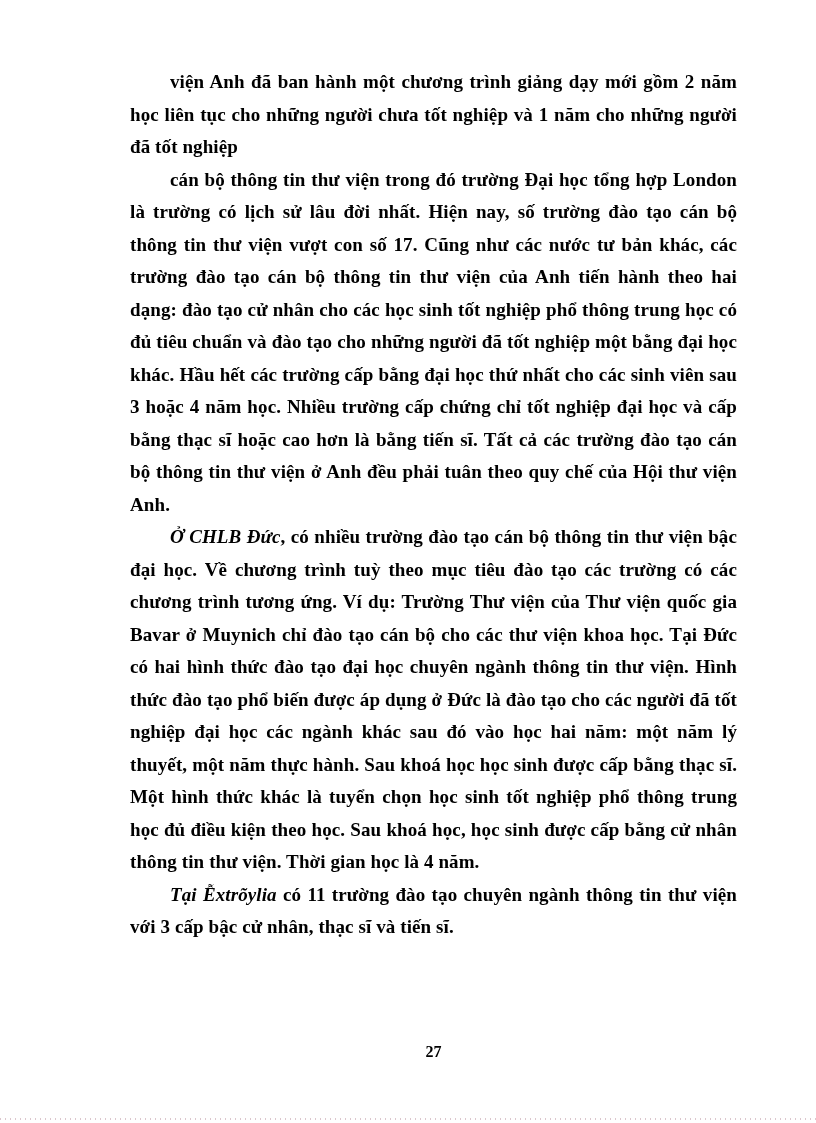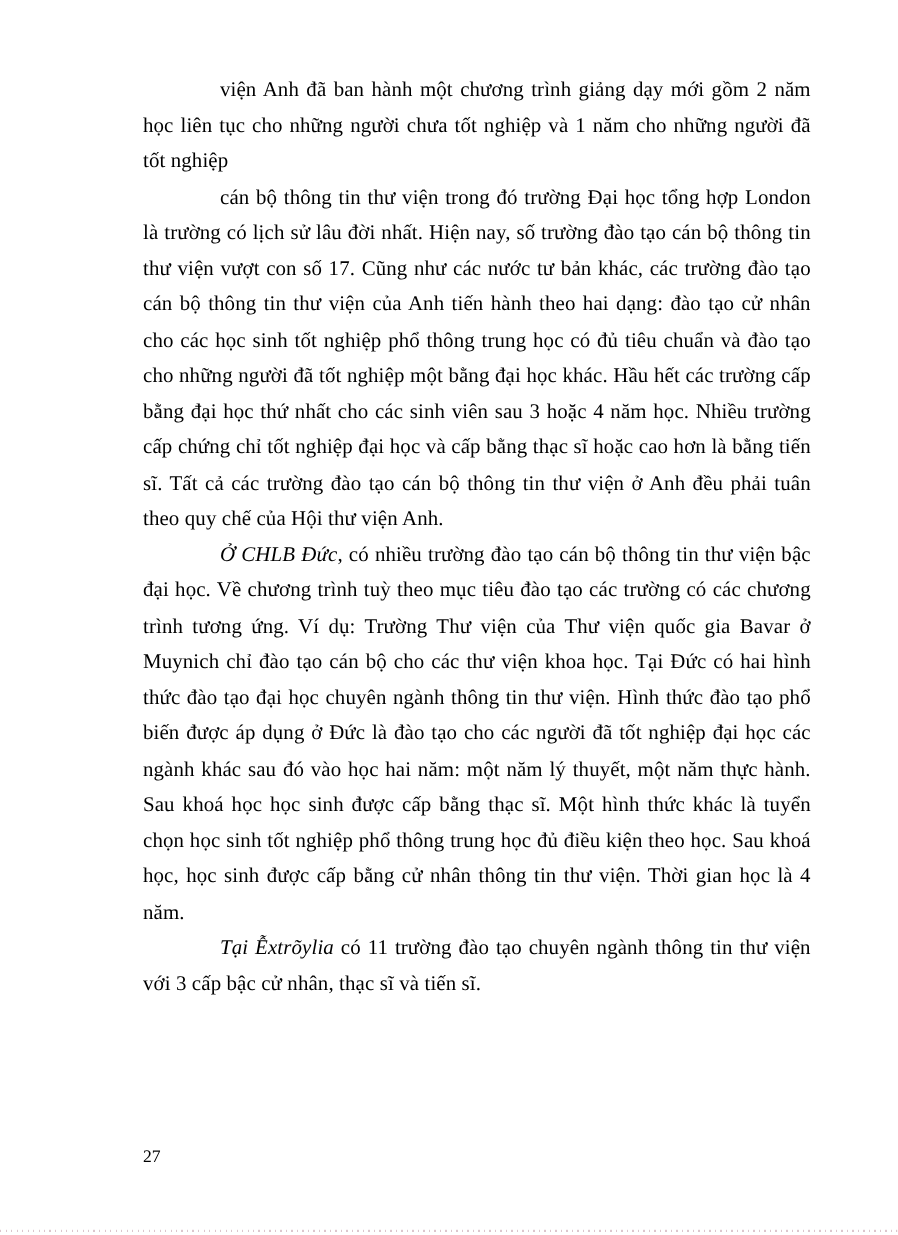--- a/index.html
+++ b/index.html
@@ -8,20 +8,21 @@
     background: #ffffff;
   }
   .page {
     position: relative;
     width: 816px;
     height: 1123px;
     background: #ffffff;
     overflow: hidden;
     font-family: "Liberation Serif", "DejaVu Serif", serif;
     color: #000000;
+    font-weight: bold;
   }
   .text-block {
     position: absolute;
     left: 130px;
     top: 66px;
     width: 607px;
     font-size: 19px;
     line-height: 32.5px;
     text-align: justify;
     letter-spacing: 0.1px;
@@ -29,27 +30,27 @@
   .para {
     margin: 0;
     text-indent: 40px;
   }
   
   .para.force-last {
     text-align-last: justify;
   }
   .lead {
     font-style: italic;
-    margin-left: 30px;
   }
   .page-number {
     position: absolute;
     left: 130px;
     top: 1042px;
     width: 607px;
+    text-align: center;
     font-size: 16px;
     line-height: 20px;
   }
   .bottom-rule {
     position: absolute;
     left: 0;
     top: 1118px;
     width: 816px;
     height: 2px;
     background: repeating-linear-gradient(

